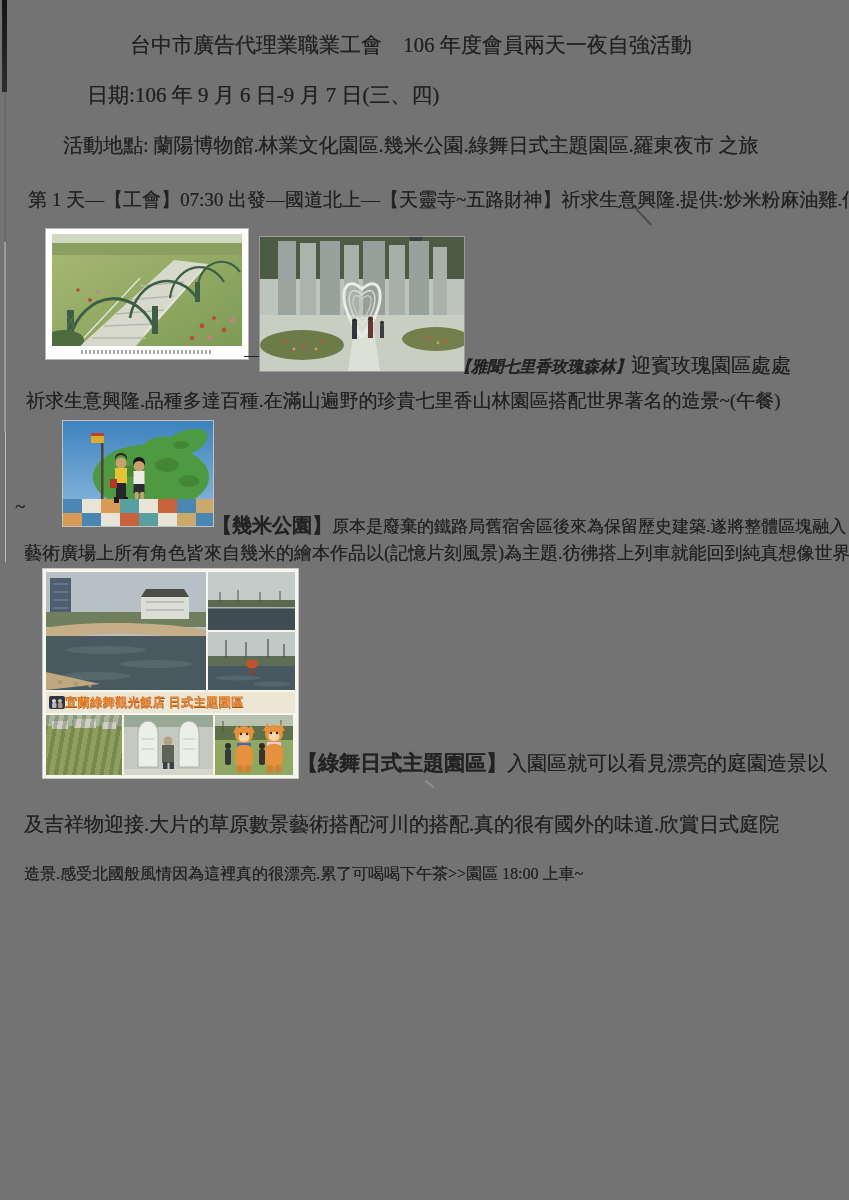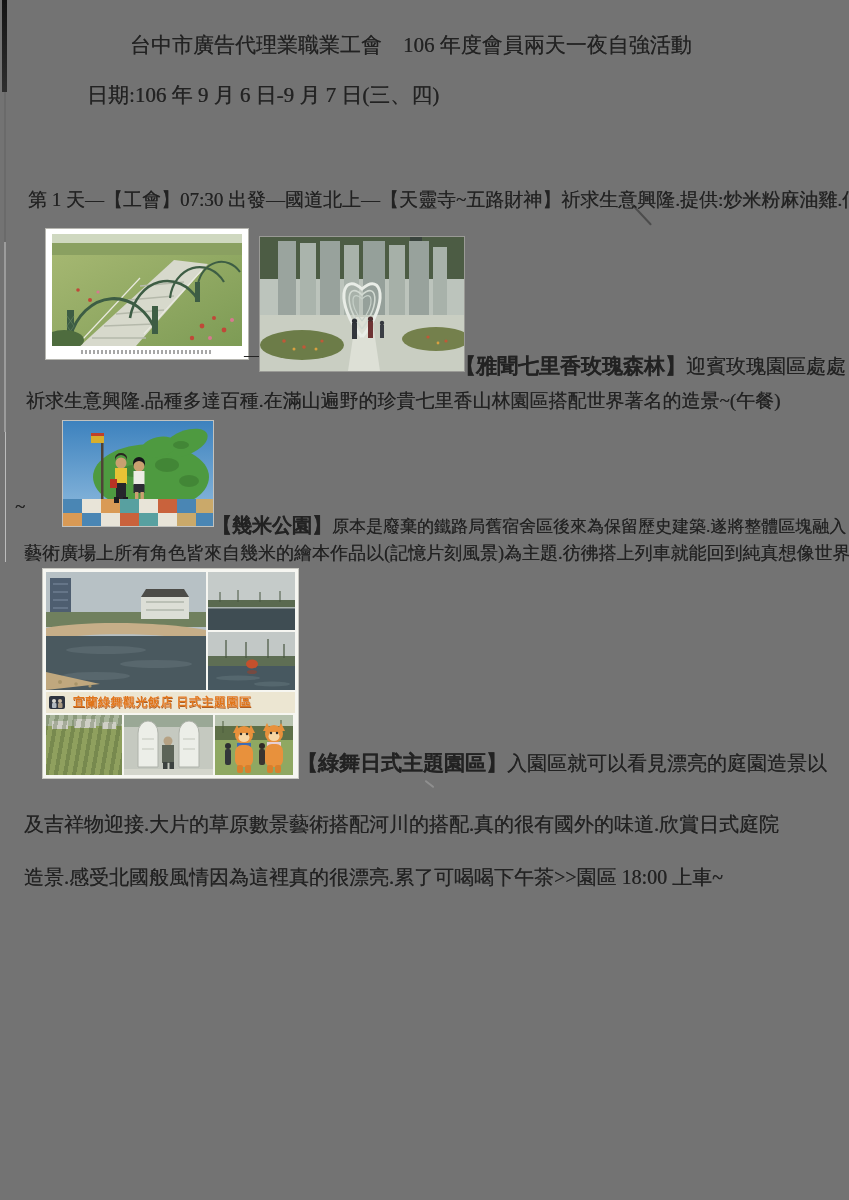--- a/index.html
+++ b/index.html
@@ -44,21 +44,21 @@
   
   .collage{
     position:absolute;left:42px;top:568px;width:249px;
     background:#f6f6f1;border:1px solid #c9c9c2;padding:3px;
   }
   .c-row{display:flex;gap:2px;}
   .c-top{height:118px;margin-bottom:2px;}
   .c-rightcol{display:flex;flex-direction:column;gap:2px;width:87px;}
   .c-banner{
     height:21px;margin-bottom:2px;background:#ece6d2;
-    display:flex;align-items:center;gap:8px;padding:0 3px;overflow:hidden;
+    display:flex;align-items:center;gap:0;padding:0 3px;overflow:hidden;
   }
   .banner-text{
     font-size:12px;font-weight:bold;letter-spacing:0.5px;color:#e0751a;
     text-shadow:0 0 1px #fff,0.5px 0.5px 0 #a04c10;white-space:nowrap;
   }
   .c-bottom{height:60px;}
   .cell{overflow:hidden;}
   .b1{width:76px;height:60px;
       background:linear-gradient(180deg,#aab69c 0 18%,#8fa05e 18%);position:relative;}
   .b1::after{content:"";position:absolute;inset:0;
@@ -76,20 +76,21 @@
   <div class="artifact edge1"></div>
   <div class="artifact edge2"></div>
   <div class="artifact edge3"></div>
   <div class="artifact edge4"></div>
   <div class="artifact scratch1"></div>
   <div class="artifact tick1"></div>
   <div class="artifact graybar"></div>
 
   <div class="line" style="left:130px;top:31px;font-size:21px;">台中市廣告代理業職業工會　106 年度會員兩天一夜自強活動</div>
   <div class="line" style="left:87px;top:81px;font-size:21px;">日期:106 年 9 月 6 日-9 月 7 日(三、四)</div>
+  <div class="line" style="left:63px;top:132px;font-size:20px;">活動地點: 蘭陽博物館.林業文化園區.幾米公園.綠舞日式主題園區.羅東夜市 之旅</div>
   <div class="line" style="left:28px;top:187px;font-size:19px;">第 1 天—【工會】07:30 出發—國道北上—【天靈寺~五路財神】祈求生意興隆.提供:炒米粉麻油雞.仙草</div>
 
   <div class="photo-frame">
     <svg width="190" height="112" viewBox="0 0 190 112">
       <defs>
         <linearGradient id="g1" x1="0" y1="0" x2="1" y2="1">
           <stop offset="0" stop-color="#a9ba74"></stop>
             <stop offset="1" stop-color="#7d9b55"></stop>
         </linearGradient>
       </defs>
@@ -188,21 +189,21 @@
         <rect x="108" y="84" width="5" height="17" fill="#6e3434"></rect>
         <rect x="120" y="88" width="4" height="13" fill="#3a3e44"></rect>
         <circle cx="94.5" cy="84" r="2.6" fill="#2c3036"></circle>
         <circle cx="110.5" cy="82" r="2.6" fill="#503030"></circle>
         <circle cx="122" cy="86" r="2.2" fill="#34383e"></circle>
       </g>
     </svg>
   </div>
 
   <div class="line" style="left:455px;top:352px;">
-    <span class="hd" style="font-size:21px;">【雅聞七里香玫瑰森林】</span><span style="font-size:20px;">迎賓玫瑰園區處處</span>
+    <span class="hd" style="font-size:16px;font-style:italic;">【雅聞七里香玫瑰森林】</span><span style="font-size:20px;">迎賓玫瑰園區處處</span>
   </div>
   <div class="line" style="left:26px;top:388px;font-size:19px;">祈求生意興隆.品種多達百種.在滿山遍野的珍貴七里香山林園區搭配世界著名的造景~(午餐)</div>
 
   <div class="line" style="left:15px;top:496px;font-size:19px;">~</div>
 
   <div class="photo3">
     <svg width="150" height="105" viewBox="0 0 150 105">
       <defs>
         <linearGradient id="sky3" x1="0" y1="0" x2="0" y2="1">
           <stop offset="0" stop-color="#3d82be"></stop>
@@ -408,15 +409,15 @@
             <rect x="60" y="50" width="6" height="8" rx="2" fill="#d87f2c"></rect>
         </svg>
       </div>
     </div>
   </div>
 
   <div class="line" style="left:297px;top:749px;text-align:center;">
     <span class="hd" style="font-size:21px;">【綠舞日式主題園區】</span><span style="font-size:20px;">入園區就可以看見漂亮的庭園造景以</span>
   </div>
   <div class="line" style="left:24px;top:811px;font-size:20px;">及吉祥物迎接.大片的草原數景藝術搭配河川的搭配.真的很有國外的味道.欣賞日式庭院</div>
-  <div class="line" style="left:24px;top:864px;font-size:20px;">造景.感受北國般風情因為這裡真的很漂亮.累了可喝喝下午茶&gt;&gt;園區 18:00 上車~</div>
+  <div class="line" style="left:24px;top:864px;font-size:16px;">造景.感受北國般風情因為這裡真的很漂亮.累了可喝喝下午茶&gt;&gt;園區 18:00 上車~</div>
 
 </div>
 
 </body></html>

